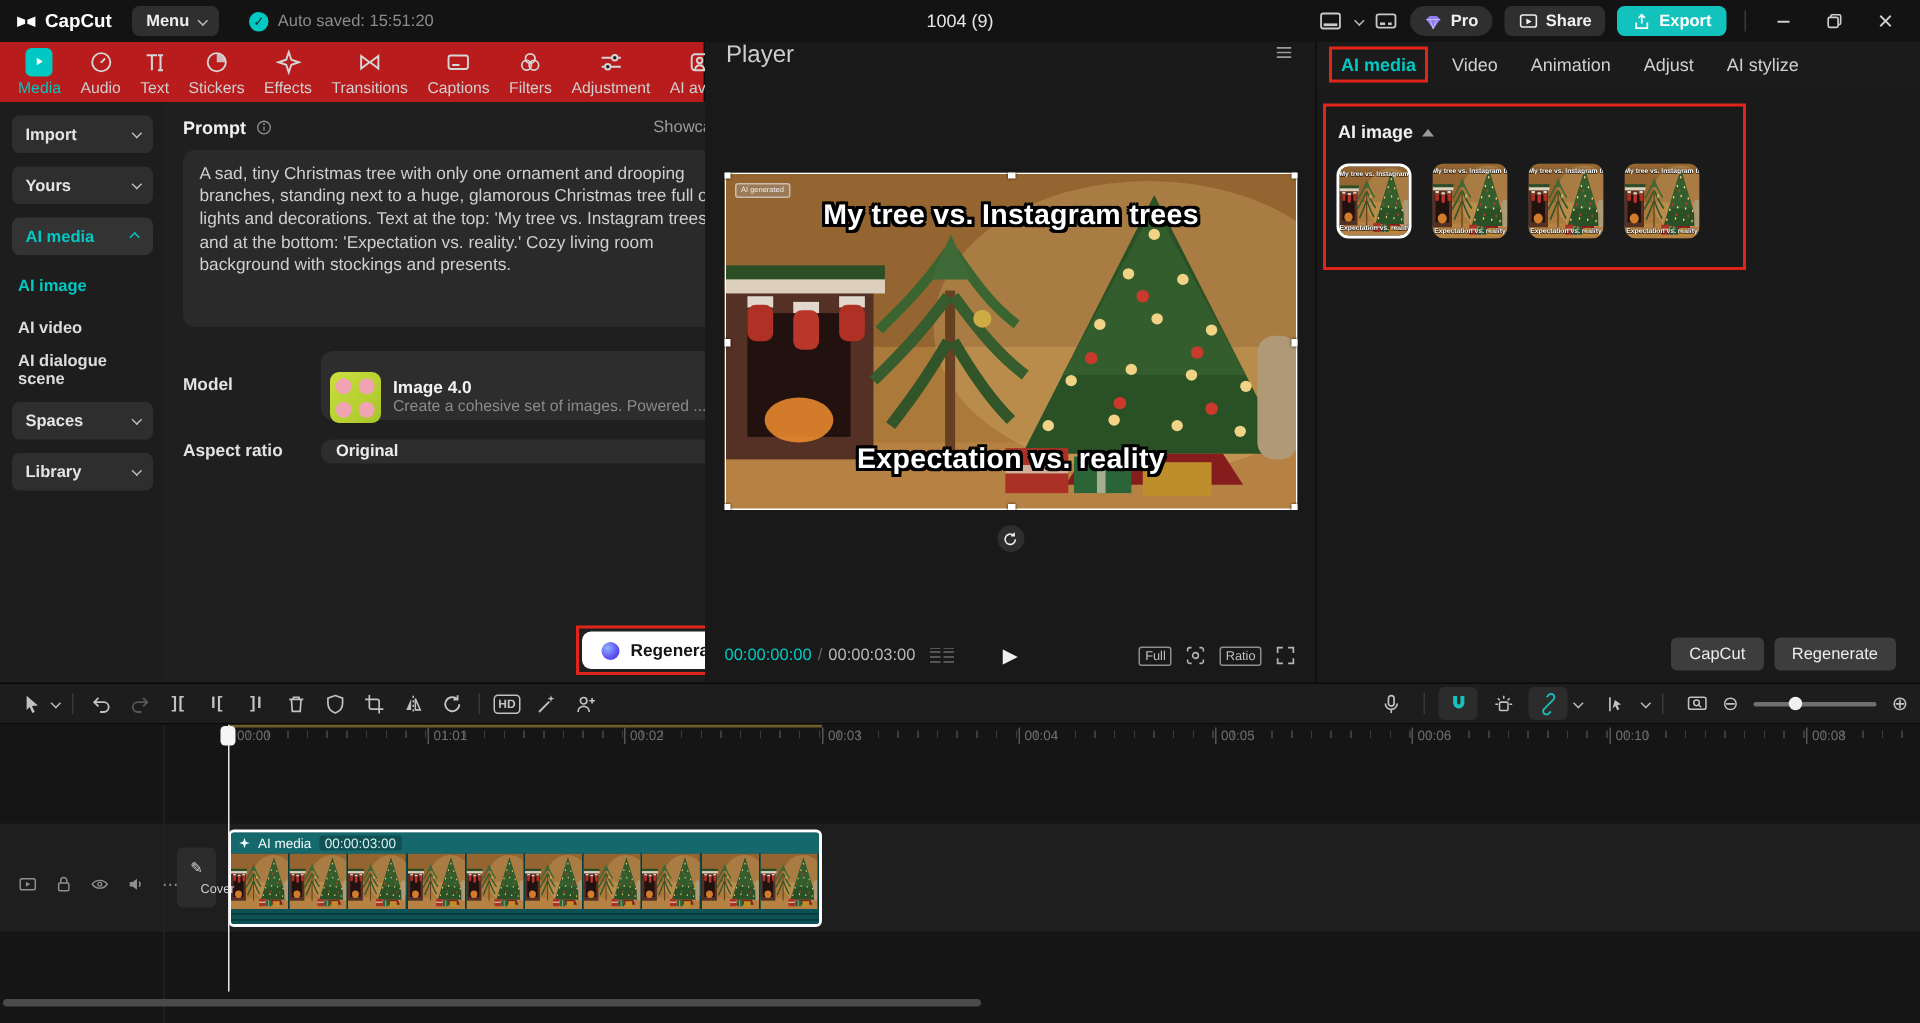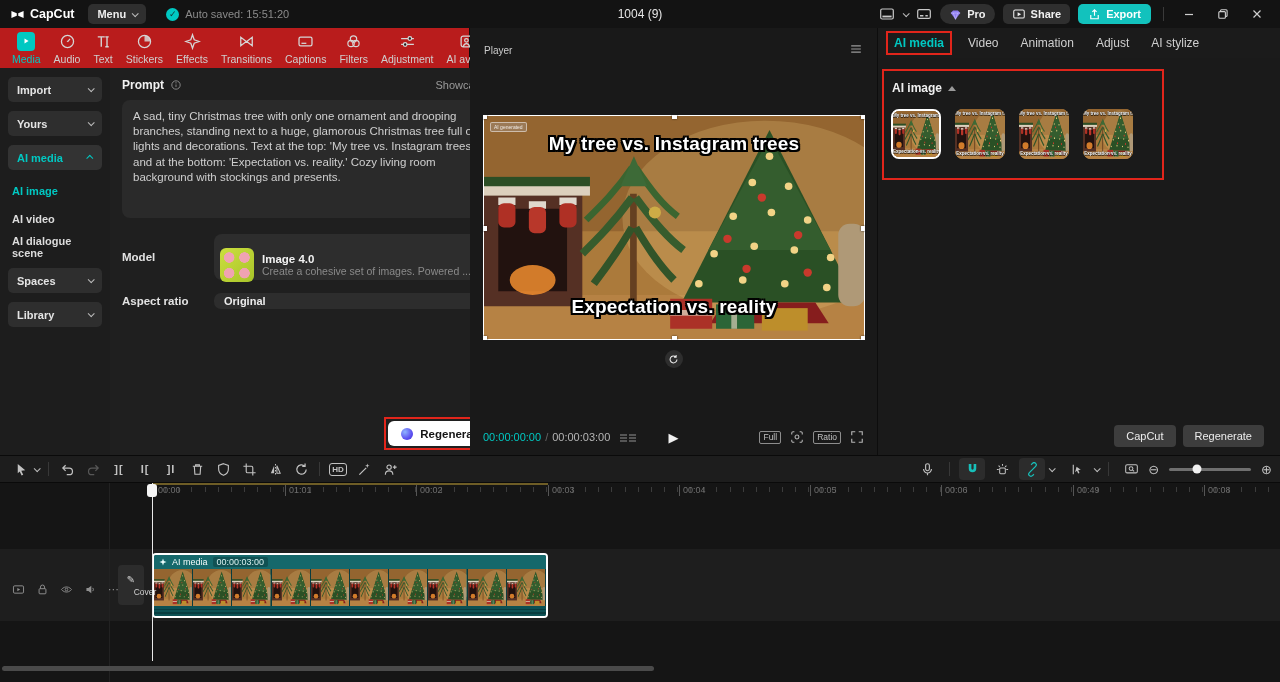--- a/index.html
+++ b/index.html
@@ -80,21 +80,21 @@
   .aspect-select { flex:1; height:16px; background:#2d2d2d; border-radius:7px; display:flex; align-items:center;
     padding:0 10px; font-size:11px; font-weight:bold; color:#ececec; justify-content:space-between; }
   .pp-footer { position:absolute; right:6px; bottom:5px; }
   .red-box { border:2px solid #e1251b; padding:2px; }
   .regen-btn { height:25px; background:#fff; border-radius:6px; display:flex; align-items:center; gap:7px;
     padding:0 13px; font-size:11.5px; font-weight:bold; color:#151515; }
   .grad-dot { width:12px; height:12px; border-radius:50%;
     background:radial-gradient(circle at 33% 33%, #8fb4ff, #5b4df0 62%, #3a2ed0); }
 
   
-  .pl-head { height:28px; display:flex; align-items:flex-end; padding:0 14px; font-size:10px; color:#cccccc;gap:36px; }
+  .pl-head { height:28px; display:flex; align-items:flex-start; padding:0 14px; font-size:16px; color:#cccccc;gap:36px; }
   .pl-head .ham { margin-left:auto; color:#9a9a9a; }
   .video { position:absolute; left:13px; top:87px; width:382px; height:225px; overflow:hidden; background:#000; }
   .video .scene svg { display:block; }
   .overlay-top, .overlay-bottom { position:absolute; left:0; right:0; text-align:center; color:#fff;
     font-weight:bold; font-size:19px; letter-spacing:.2px;
     text-shadow:-2px -2px 0 #000, 2px -2px 0 #000, -2px 2px 0 #000, 2px 2px 0 #000, 0 2px 0 #000, 0 -2px 0 #000, 2px 0 0 #000, -2px 0 0 #000; }
   .overlay-top { top:18px; }
   .overlay-bottom { bottom:22px; }
   .watermark { position:absolute; top:7px; left:7px; font-size:5px; color:rgba(255,255,255,.85);
     background:rgba(160,140,120,.55); border:.5px solid rgba(255,255,255,.5); border-radius:2px; padding:1px 3px; }
@@ -927,21 +927,21 @@
 
     <div class="ruler">
       <div class="ticks"></div>
       <span class="rl" style="left:44px;">00:00</span>
       <span class="rl" style="left:175px;">01:01</span>
       <span class="rl" style="left:306px;">00:02</span>
       <span class="rl" style="left:438px;">00:03</span>
       <span class="rl" style="left:569px;">00:04</span>
       <span class="rl" style="left:700px;">00:05</span>
       <span class="rl" style="left:831px;">00:06</span>
-      <span class="rl" style="left:963px;">00:49</span>
+      <span class="rl" style="left:963px;">00:10</span>
       <span class="rl" style="left:1094px;">00:08</span>
     </div>
     <div class="clip-range"></div>
 
     <div class="cover-btn">
       <span class="pencil">✎</span>
       <span class="cv-label">Cover</span>
     </div>
 
     <div class="clip">

